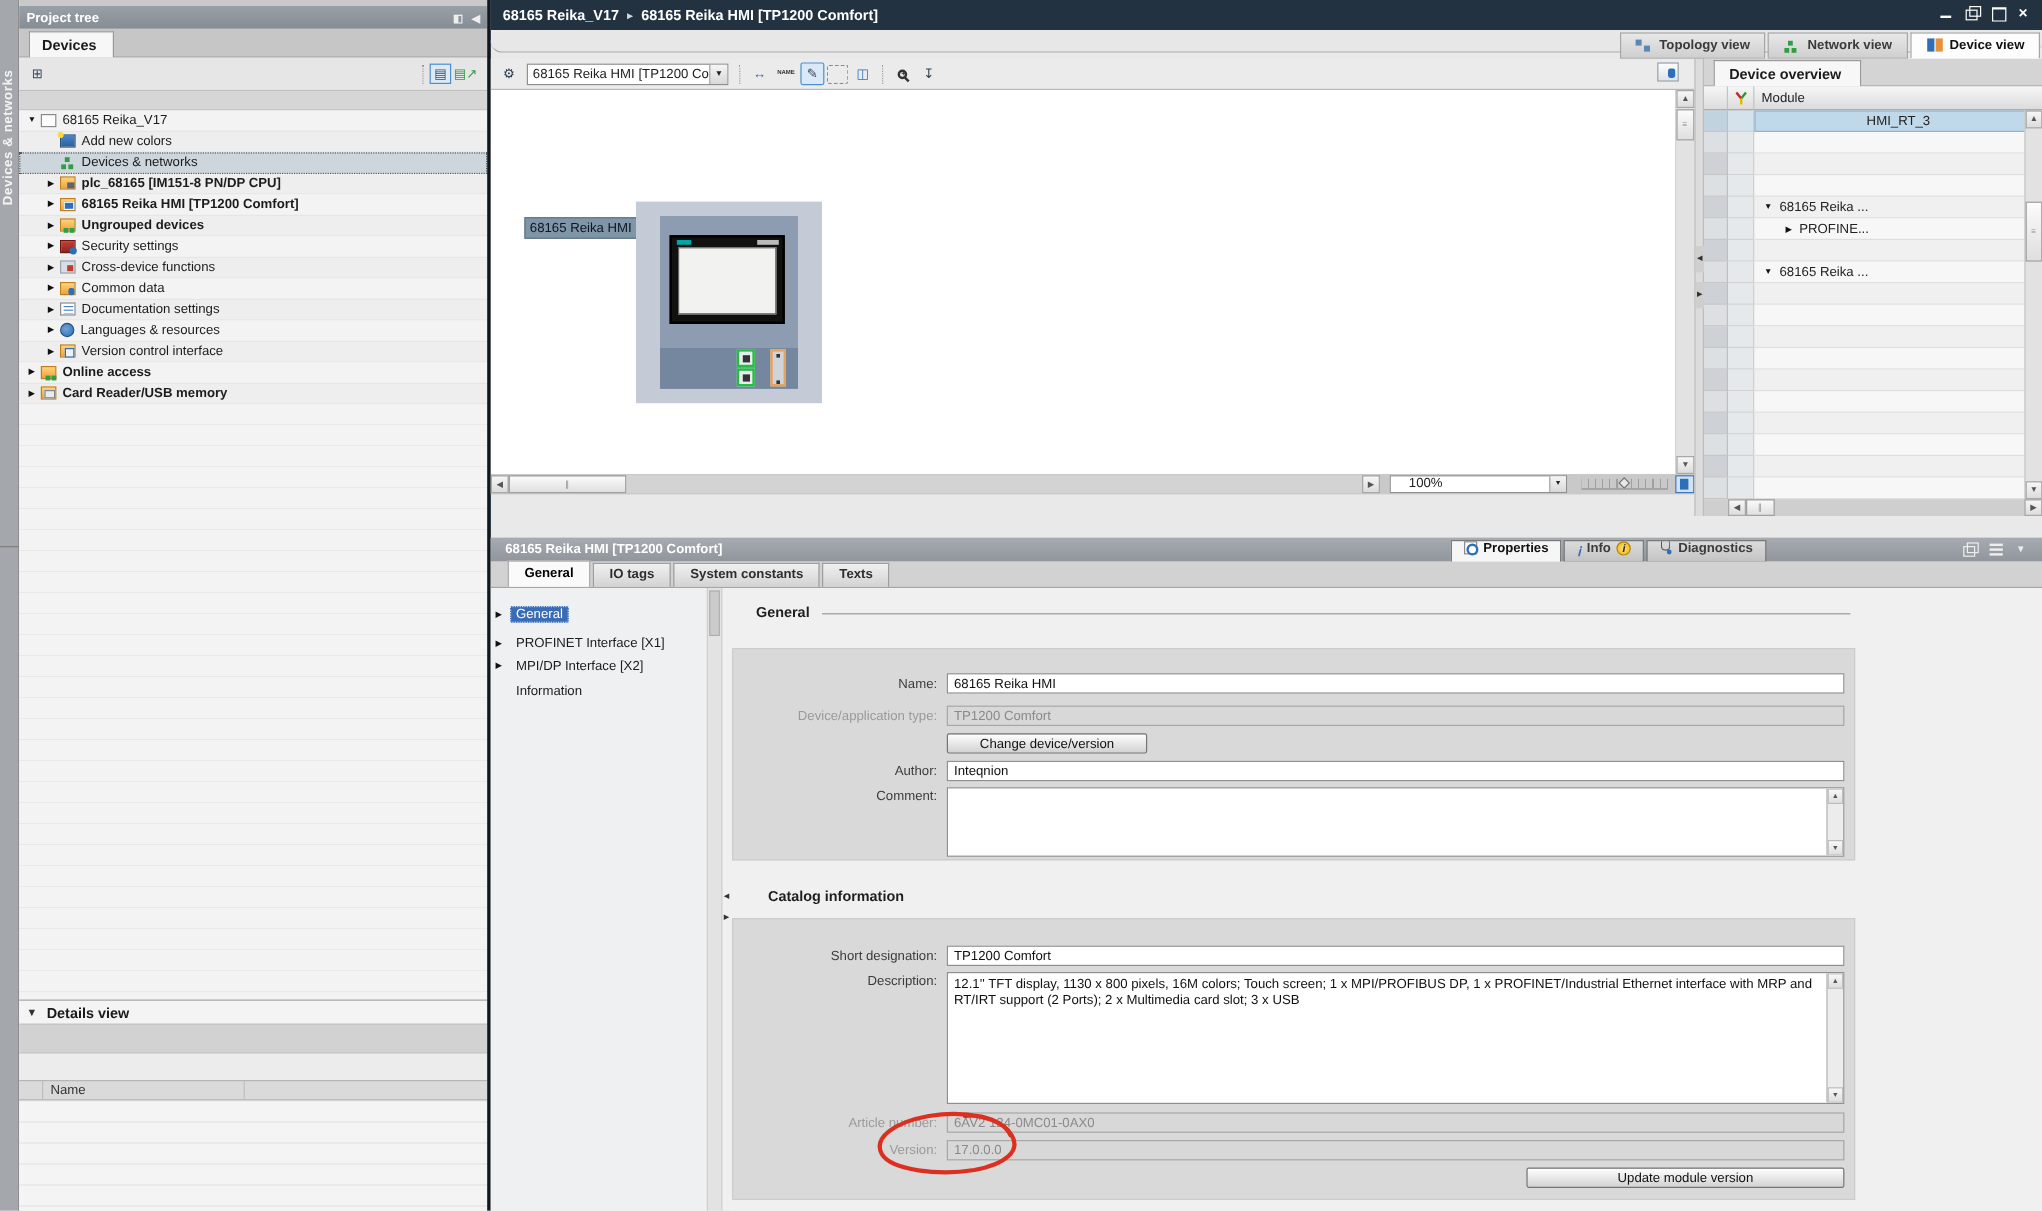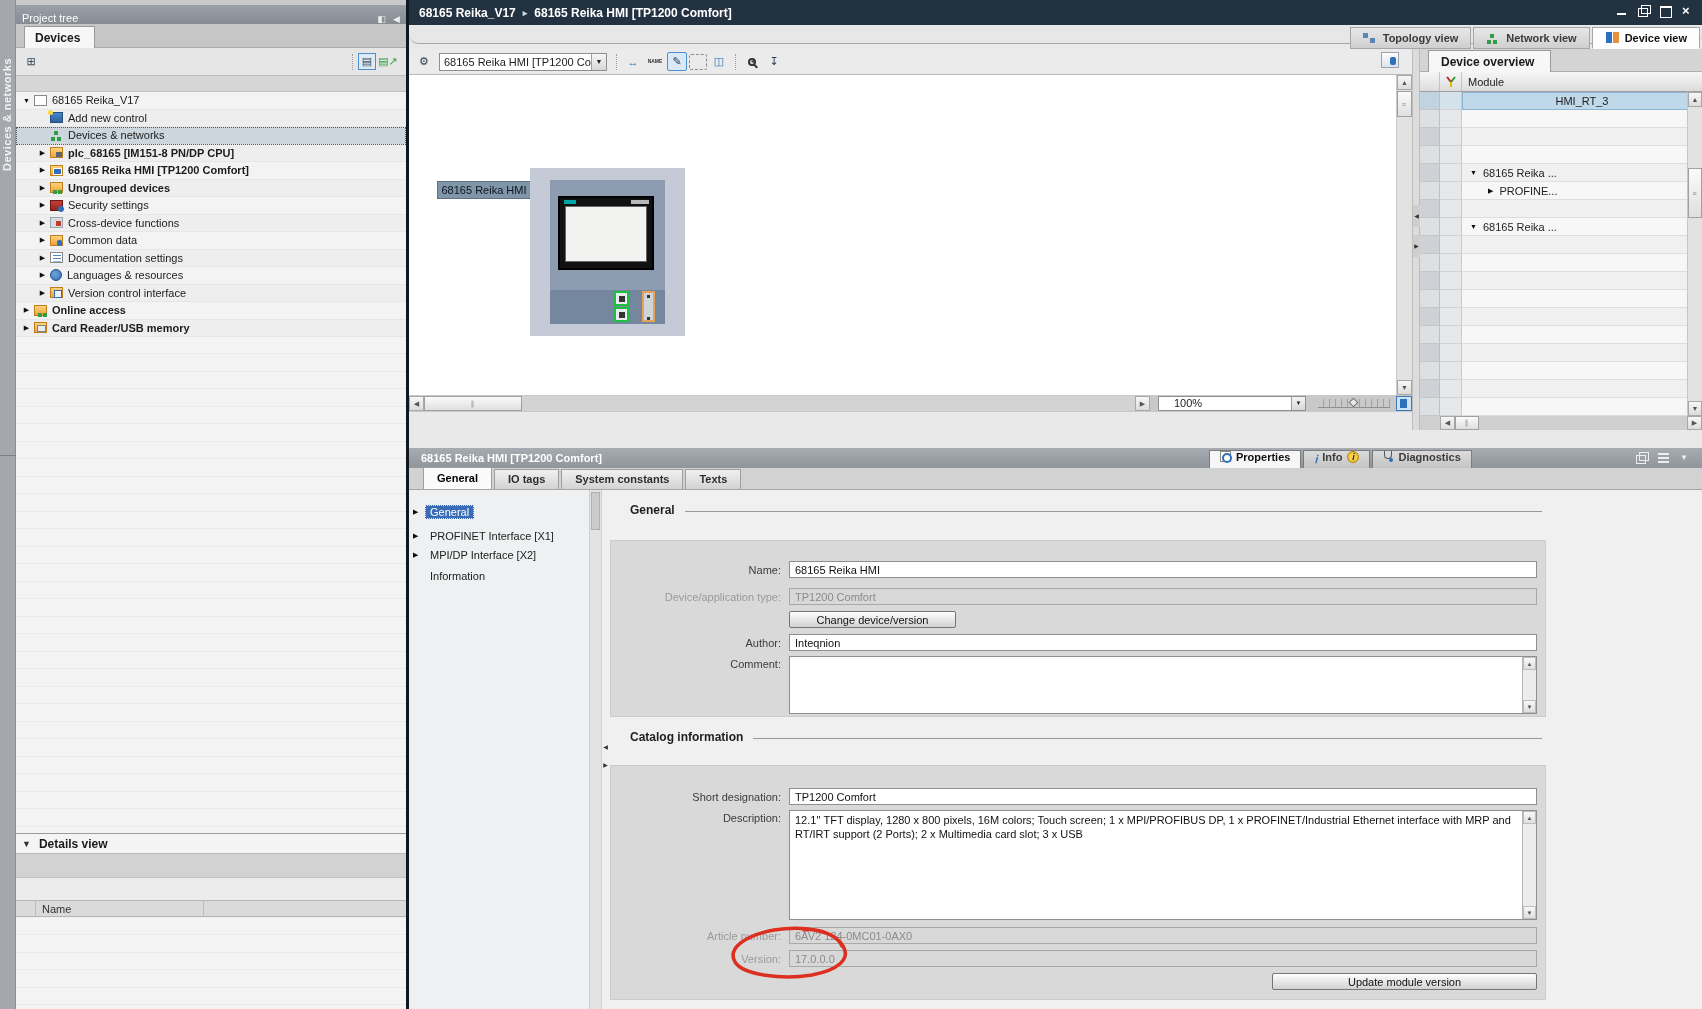--- a/index.html
+++ b/index.html
@@ -8,21 +8,21 @@
   .abs { position:absolute; }
 
   
   #left-rail { left:0; top:0; width:16px; height:1009px; background:#a4a8ac; border-right:1px solid #8d8d8d; }
   #left-rail .rail-split { position:absolute; top:455px; left:0; width:16px; height:1px; background:#7f7f7f; }
   #rail-label { position:absolute; top:58px; left:1px; writing-mode:vertical-rl; transform:rotate(180deg); color:#f3f3f3; font-weight:bold; font-size:11px; letter-spacing:.5px; }
 
   
   #project-tree { left:16px; top:0; width:390px; height:1009px; background:#f0f0f0; }
   .pt-top { position:absolute; top:0; left:0; right:0; height:5px; background:#c9c9c9; }
-  .pt-header { position:absolute; top:5px; left:0; right:0; height:19px; background:linear-gradient(#99a0a7,#858c93); color:#fff; font-weight:normal; display:flex; align-items:flex-end; padding:0 6px; }
+  .pt-header { position:absolute; top:5px; left:0; right:0; height:19px; background:linear-gradient(#99a0a7,#858c93); color:#fff; font-weight:bold; display:flex; align-items:center; padding:0 6px; }
   .pt-header .sp { flex:1; }
   .hdr-ico { color:#eee; font-size:9px; margin-left:7px; cursor:pointer; }
   .pt-tabrow { position:absolute; top:24px; left:0; right:0; height:24px; background:#c6c6c6; border-bottom:1px solid #a9a9a9; }
   .tab-white { position:absolute; left:8px; top:2px; height:22px; background:#f7f7f7; border:1px solid #9a9a9a; border-bottom:none; font-weight:bold; font-size:12px; padding:4px 14px 0 10px; color:#1a1a1a; }
   .pt-toolbar { position:absolute; top:48px; left:0; right:0; height:28px; background:#e6e6e6; border-bottom:1px solid #bdbdbd; display:flex; align-items:center; padding:0 6px; }
   .tbico { width:18px; height:17px; border:1px solid transparent; display:inline-flex; align-items:center; justify-content:center; font-size:11px; color:#3a4a5a; margin-right:3px; }
   .tbico.framed { border:1px solid #4d8fcc; background:#ddeaf6; }
   .pt-gap { position:absolute; top:76px; left:0; right:0; height:16px; background:#d6d6d6; border-bottom:1px solid #c2c2c2; }
   #project-tree-list { position:absolute; top:92px; left:0; right:0; }
   .trow { height:17.5px; display:flex; align-items:center; background:#f3f3f3; border-bottom:1px solid #e6e6e6; cursor:default; white-space:nowrap; }
@@ -249,21 +249,21 @@
   <div class="pt-gap"></div>
   <div id="project-tree-list">
       <div class="trow" style="padding-left: 4px;">
         <span class="exp">▼</span>
         <span class="ticon i-project"></span>
         <span class="tlabel">68165 Reika_V17</span>
       </div>
       <div class="trow" style="padding-left: 20px;">
         <span class="exp"></span>
         <span class="ticon i-add-new-device"></span>
-        <span class="tlabel">Add new control</span>
+        <span class="tlabel">Add new colors</span>
       </div>
       <div class="trow sel" style="padding-left: 20px;">
         <span class="exp"></span>
         <span class="ticon i-devices-networks"></span>
         <span class="tlabel">Devices &amp; networks</span>
       </div>
       <div class="trow b" style="padding-left: 20px;">
         <span class="exp">▶</span>
         <span class="ticon i-plc-station"></span>
         <span class="tlabel">plc_68165 [IM151-8 PN/DP CPU]</span>
@@ -658,34 +658,34 @@
             <div class="textbox" style="height:58px;">
               <span></span>
               <span class="spin">
                   <span>▲</span>
                   <span>▼</span>
                 </span>
             </div>
           </div>
         </div>
 
-        <div class="sec-heading" style="top:240px;">
+        <div class="sec-heading" style="top:250px;flex-direction:column;">
           <span>Catalog information</span>
             <span class="rule"></span>
         </div>
 
         <div class="graybox" style="top:275px; height:235px;">
           <div class="frow" style="top:22px;">
             <span class="flabel">Short designation:</span>
             <input class="inp" value="TP1200 Comfort" style="">
           </div>
           <div class="frow" style="top:44px; align-items:flex-start;">
             <span class="flabel" style="padding-top:2px;">Description:</span>
             <div class="textbox" style="height:110px;">
-              <span>12.1'' TFT display, 1280 x 800 pixels, 16M colors; Touch screen; 1 x MPI/PROFIBUS DP, 1 x PROFINET/Industrial Ethernet interface with MRP and RT/IRT support (2 Ports); 2 x Multimedia card slot; 3 x USB</span>
+              <span>12.1'' TFT display, 1130 x 800 pixels, 16M colors; Touch screen; 1 x MPI/PROFIBUS DP, 1 x PROFINET/Industrial Ethernet interface with MRP and RT/IRT support (2 Ports); 2 x Multimedia card slot; 3 x USB</span>
               <span class="spin">
                   <span>▲</span>
                   <span>▼</span>
                 </span>
             </div>
           </div>
           <div class="frow" style="top:161px;">
             <span class="flabel gray">Article number:</span>
             <input class="inp gray" value="6AV2 124-0MC01-0AX0" style="">
           </div>

